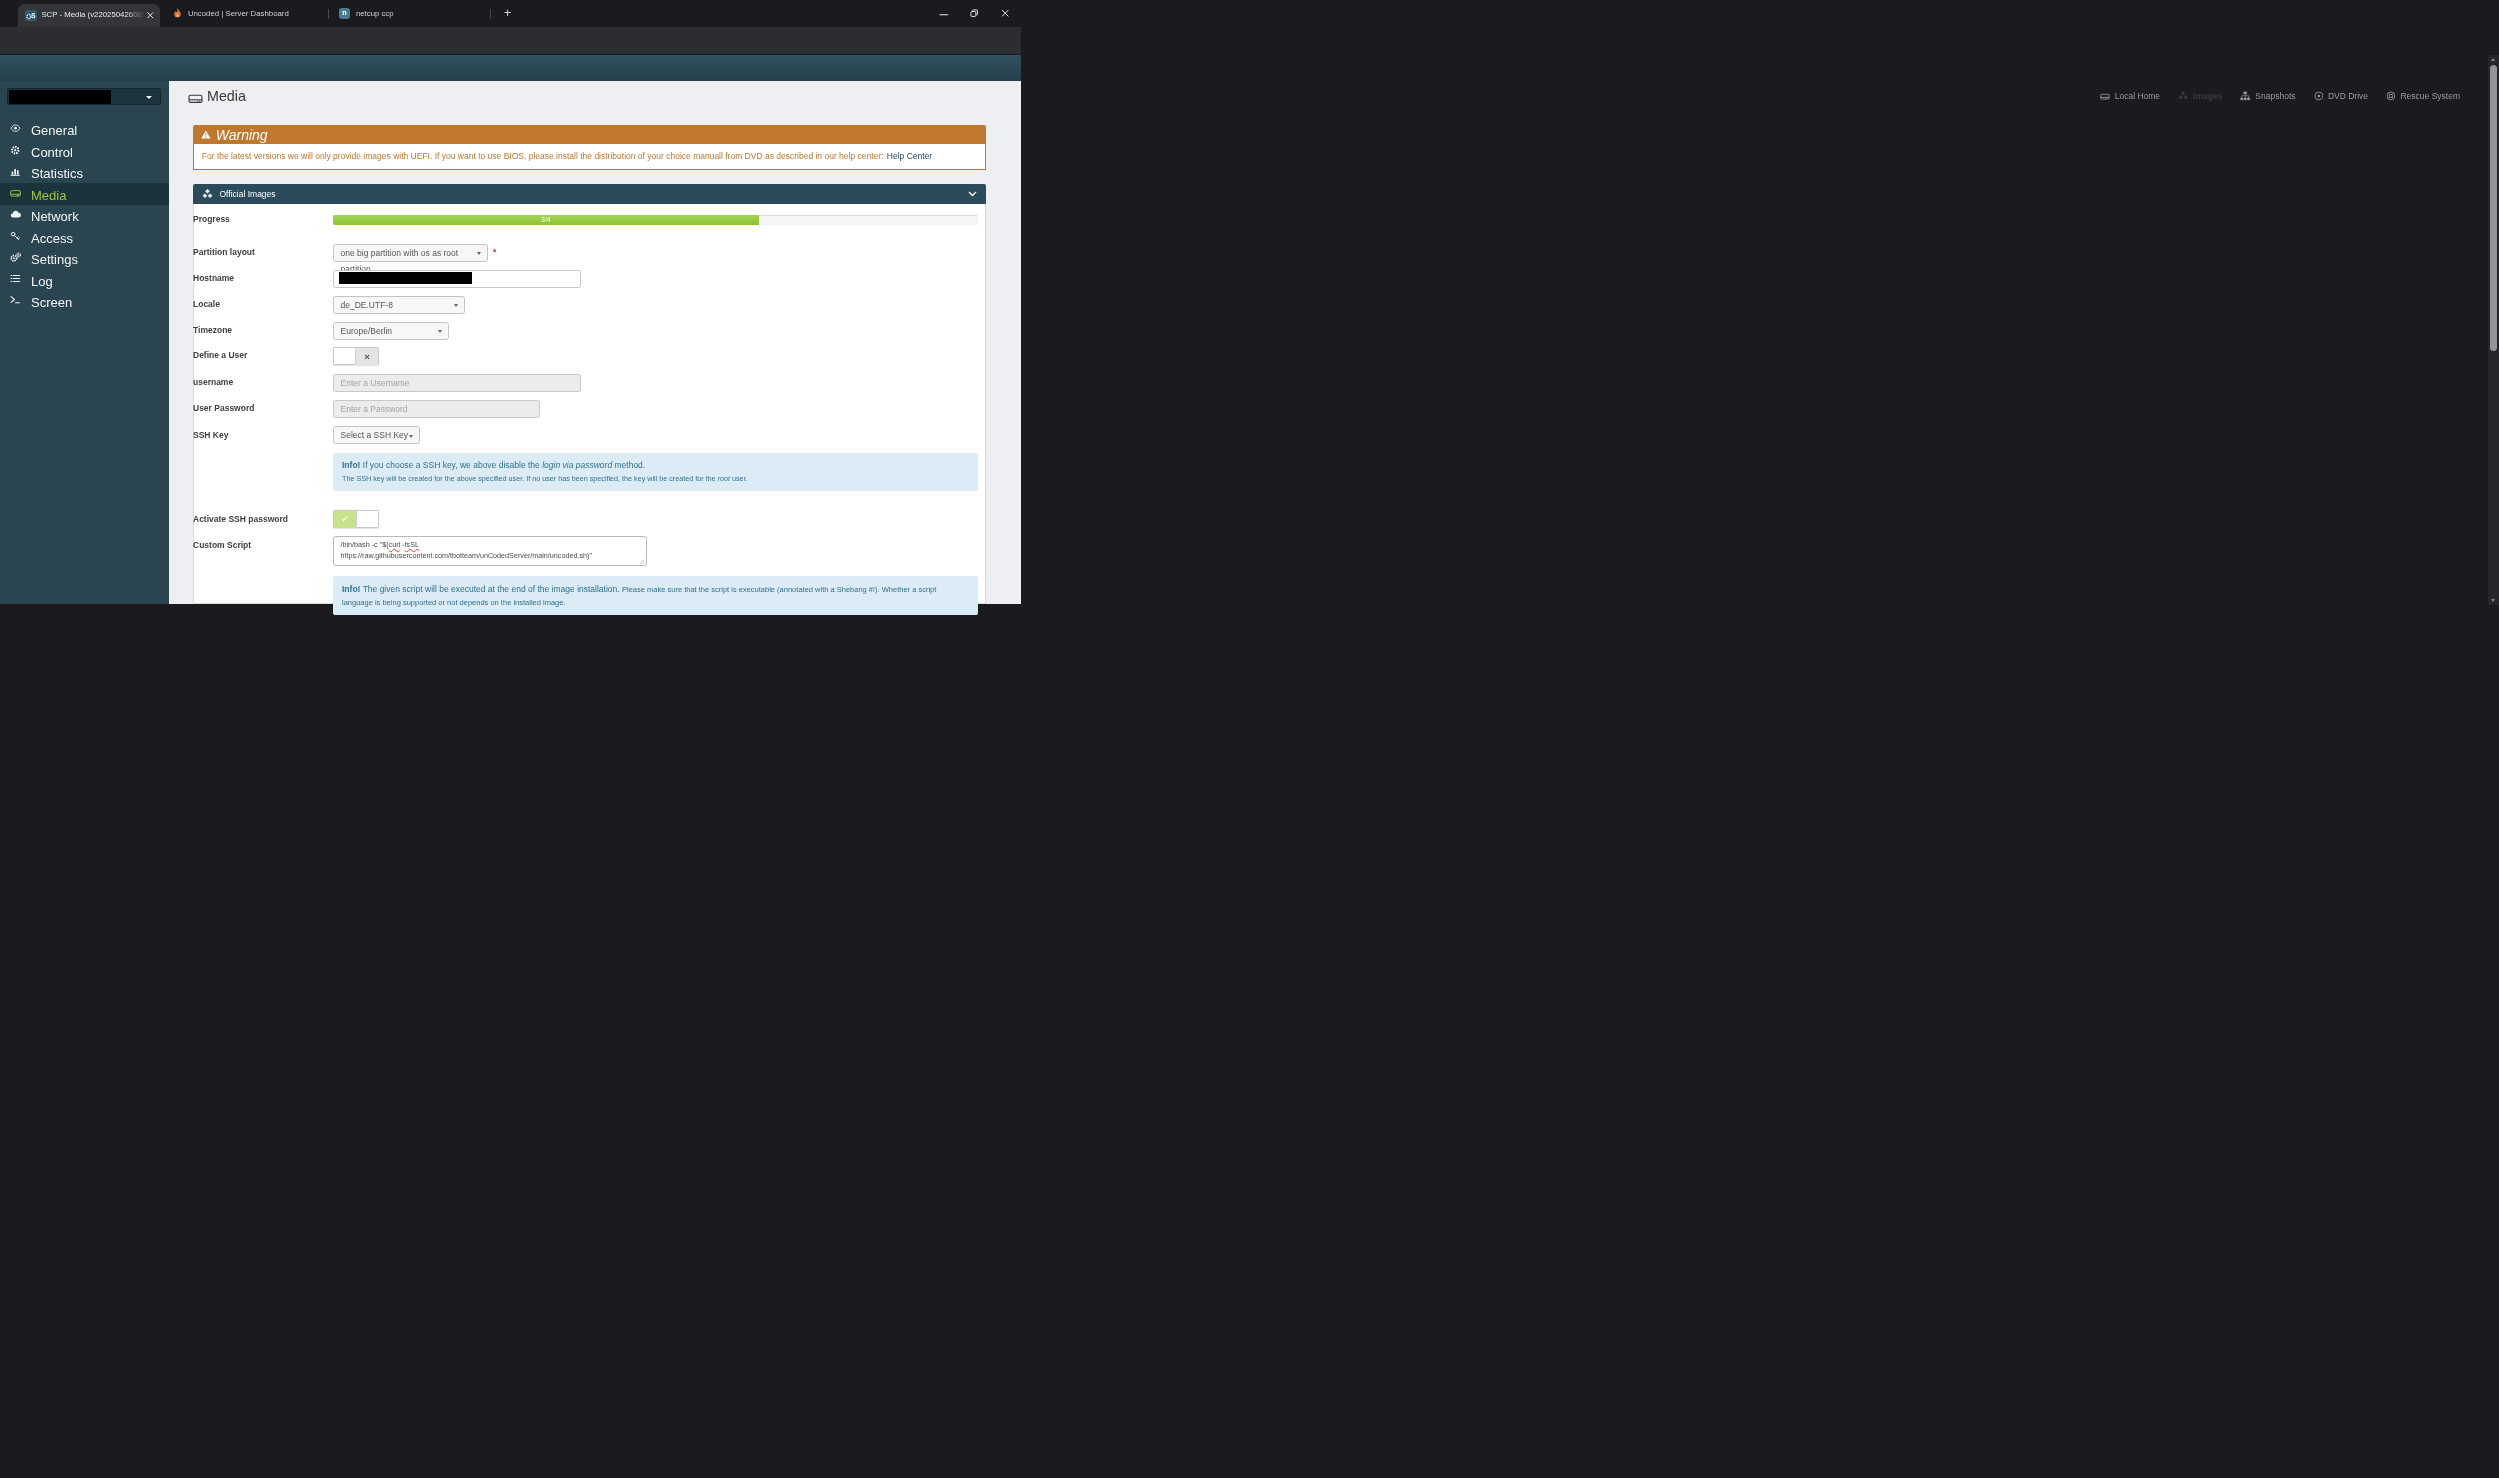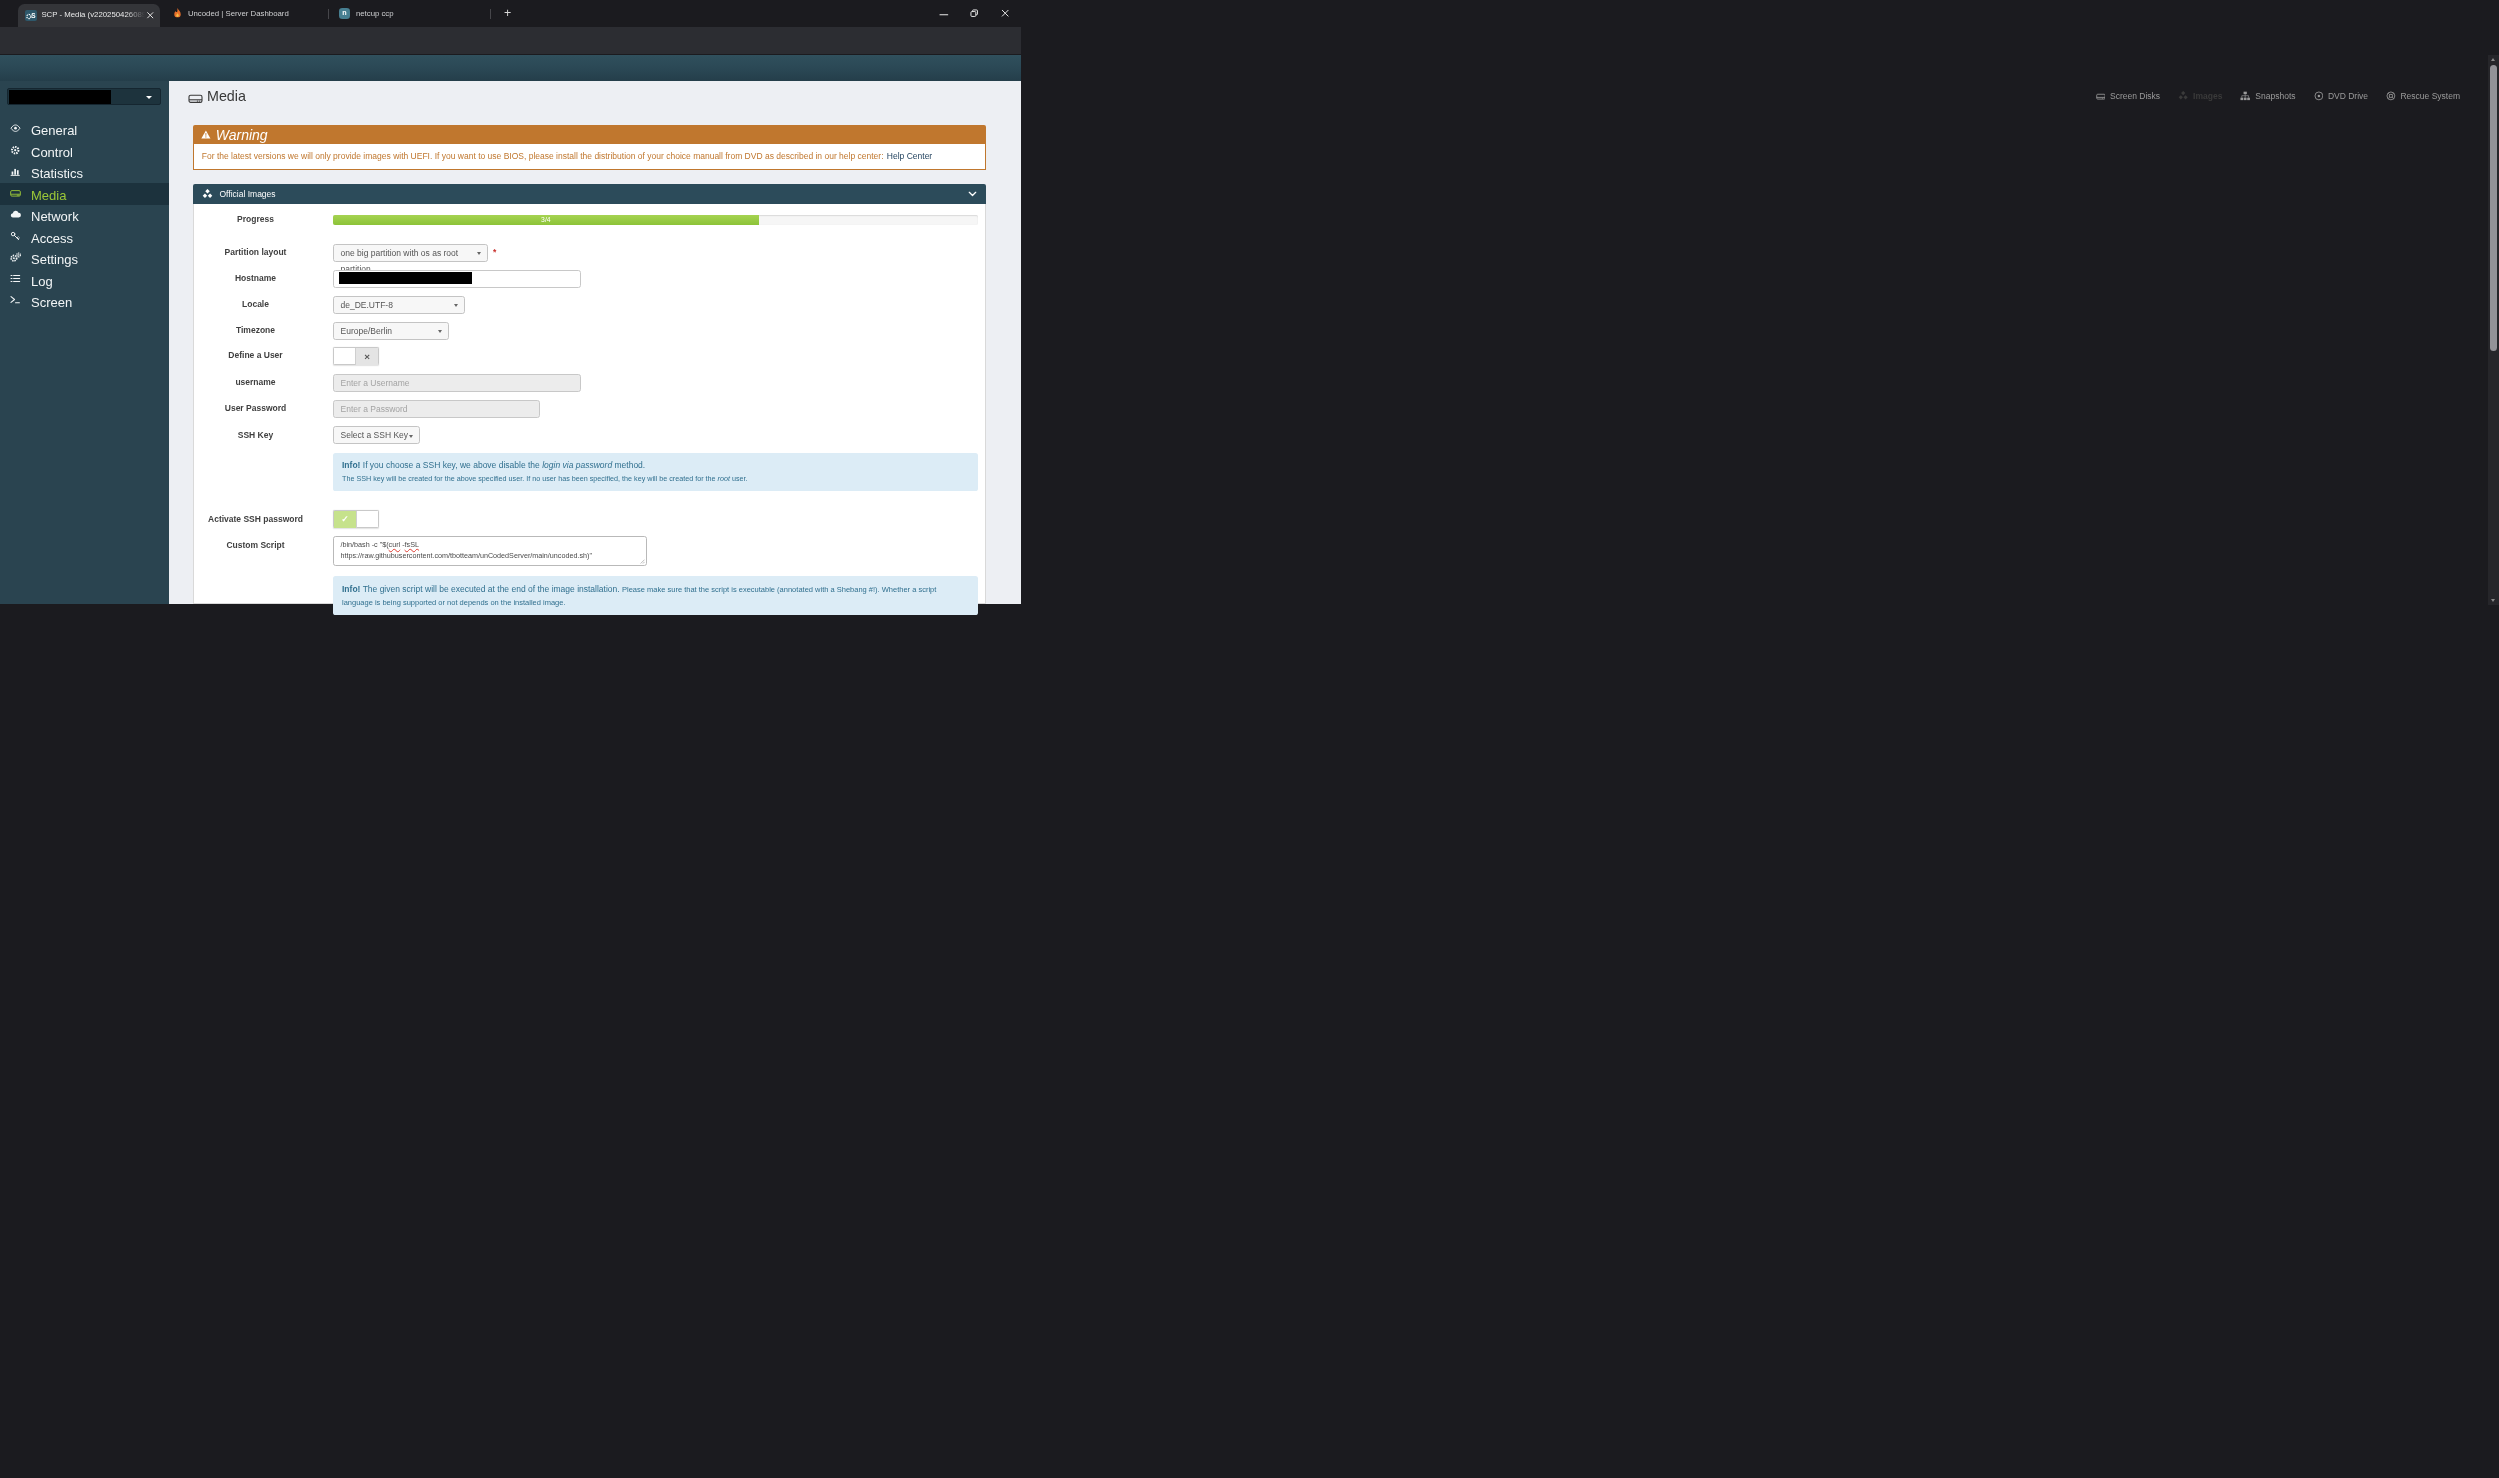--- a/index.html
+++ b/index.html
@@ -77,21 +77,21 @@
               line-height:25px; padding-left:7.8px; white-space:nowrap; }
   #warnbody a { color:#1c3d5a; text-decoration:none; margin-left:3.3px; }
 
   
   #panelhead { position:absolute; left:193px; top:184px; width:793px; height:20px; background:#2c4b5a;
                border-radius:2px 2px 0 0; display:flex; align-items:center; padding:0 9px; color:#fff; }
   #panelhead span { font-size:8.5px; margin-left:6.5px; flex:1; }
   #panelbody { position:absolute; left:193px; top:204px; width:793px; height:400px; background:#fff;
                border:0.7px solid #d9d9d9; border-top:none; }
 
-  .flabel { position:absolute; left:193px; width:125px; text-align:center; font-weight:700;
+  .flabel { position:absolute; left:193px; width:125px; text-align:left; font-weight:700;
             font-size:8.5px; color:#3f3f3f; }
 
   #pbar { position:absolute; left:333px; top:215px; width:645px; height:9.8px; background:#f6f6f6;
           border-radius:2px; box-shadow:inset 0 0.7px 1.3px rgba(0,0,0,.15); }
   #pfill { height:9.8px; background:linear-gradient(180deg,#a5d351,#8cc338); border-radius:2px 0 0 2px;
            color:#fff; font-size:6.8px; text-align:center; line-height:9.8px; }
 
   .sel { position:absolute; height:17.6px; background:#f7f7f7; border:0.7px solid #c4c4c4; border-radius:2.6px;
          font-size:8.5px; color:#555; line-height:16.3px; padding:0 6.5px; cursor:pointer; }
   .sel .car { position:absolute; right:6.5px; top:7.2px; width:0; height:0;
@@ -452,21 +452,21 @@
 </div>
 <div id="pg-title">Media</div>
 
 <div id="pgtabs">
   <div class="ptab">
     <svg width="9.8" height="9" fill="none" stroke="currentColor" stroke-width="1.3" viewBox="0 0 15 14">
         <rect x="1" y="3.5" width="13" height="7.5" rx="1.5"></rect>
         <path d="M1 8.4h13"></path>
         <circle cx="10" cy="9.8" r=".7" fill="currentColor" stroke="none"></circle>
       </svg>
-    <span>Screen Disks</span>
+    <span>Local Home</span>
   </div>
   <div class="ptab active">
     <svg width="10.4" height="9.8" viewBox="0 0 16 15">
         <rect x="5.7" y="0.8" width="4.6" height="4.6" transform="rotate(45 8 3.1)" fill="currentColor"></rect>
         <rect x="2" y="7.4" width="4.6" height="4.6" transform="rotate(45 4.3 9.7)" fill="currentColor"></rect>
         <rect x="9.4" y="7.4" width="4.6" height="4.6" transform="rotate(45 11.7 9.7)" fill="currentColor"></rect>
       </svg>
     <span>Images</span>
   </div>
   <div class="ptab">

